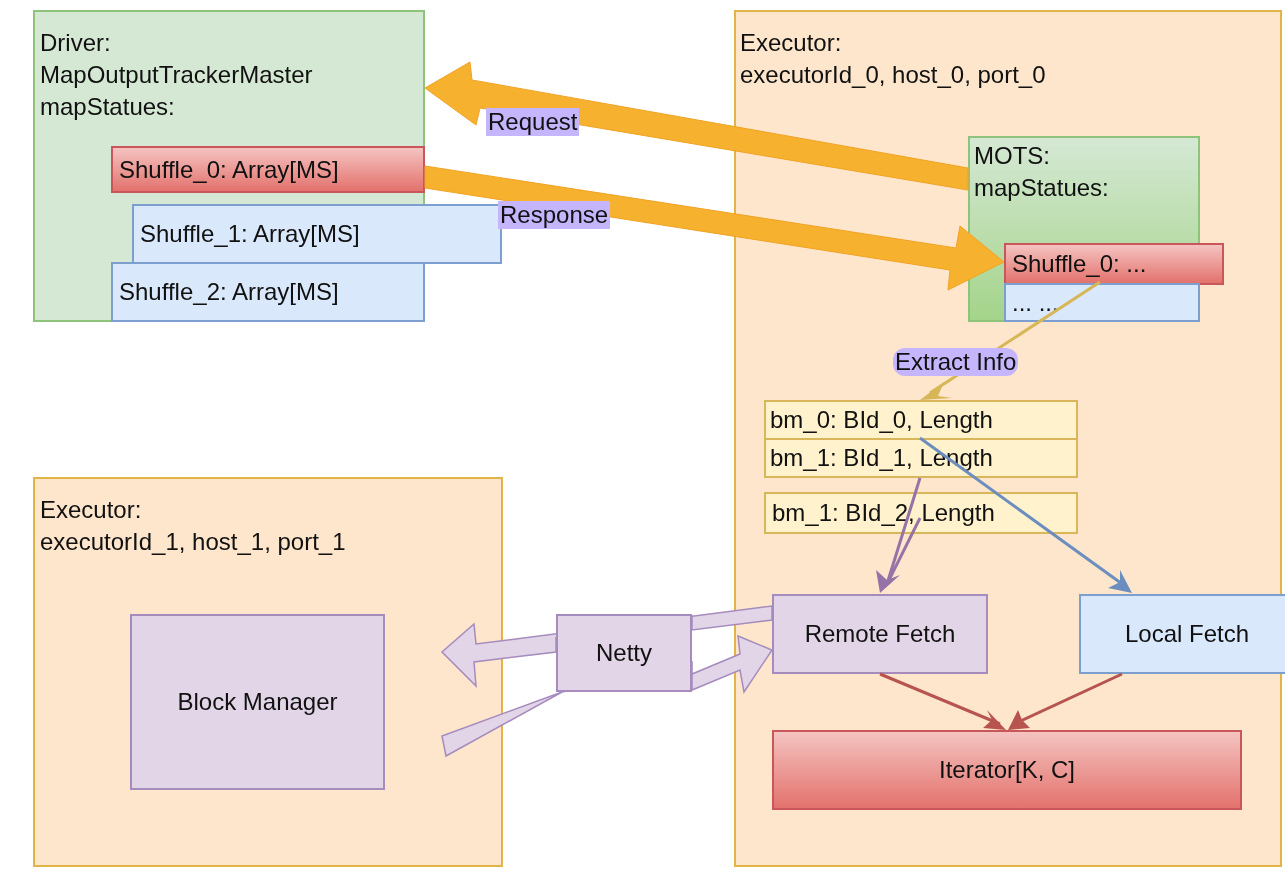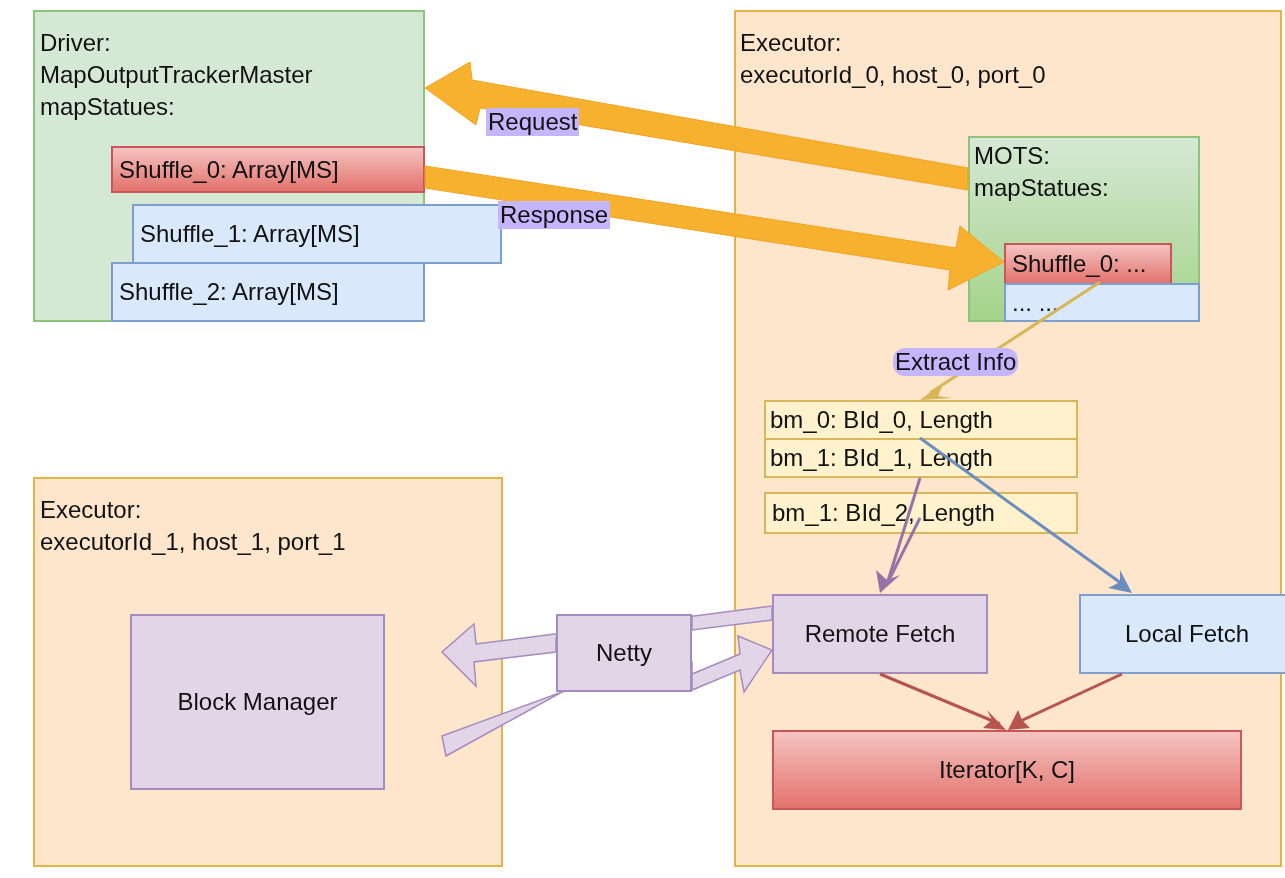--- a/index.html
+++ b/index.html
@@ -36,21 +36,21 @@
 <div class="txt" style="left:740px;top:27px;">
   <div>Executor:</div>
   <div>executorId_0, host_0, port_0</div>
 </div>
 
 <div class="box motsg" style="left:968px;top:136px;width:232px;height:186px;"></div>
 <div class="txt" style="left:974px;top:140px;">
   <div>MOTS:</div>
   <div>mapStatues:</div>
 </div>
-<div class="cell red" style="left:1004px;top:243px;width:168px;height:42px;">Shuffle_0: ...</div>
+<div class="cell red" style="left:1004px;top:243px;width:220px;height:42px;">Shuffle_0: ...</div>
 <div class="cell blue" style="left:1004px;top:283px;width:196px;height:39px;">... ...</div>
 
 <div class="cell yellow" style="left:764px;top:400px;width:314px;height:40px;padding-left:4px;">bm_0: BId_0, Length</div>
 <div class="cell yellow" style="left:764px;top:438px;width:314px;height:40px;padding-left:4px;">bm_1: BId_1, Length</div>
 <div class="cell yellow" style="left:764px;top:492px;width:314px;height:42px;">bm_1: BId_2, Length</div>
 
 <div class="cell purple center" style="left:772px;top:594px;width:216px;height:80px;">Remote Fetch</div>
 <div class="cell blue center" style="left:1079px;top:594px;width:216px;height:80px;">Local Fetch</div>
 <div class="cell red center" style="left:772px;top:730px;width:470px;height:80px;">Iterator[K, C]</div>
 

